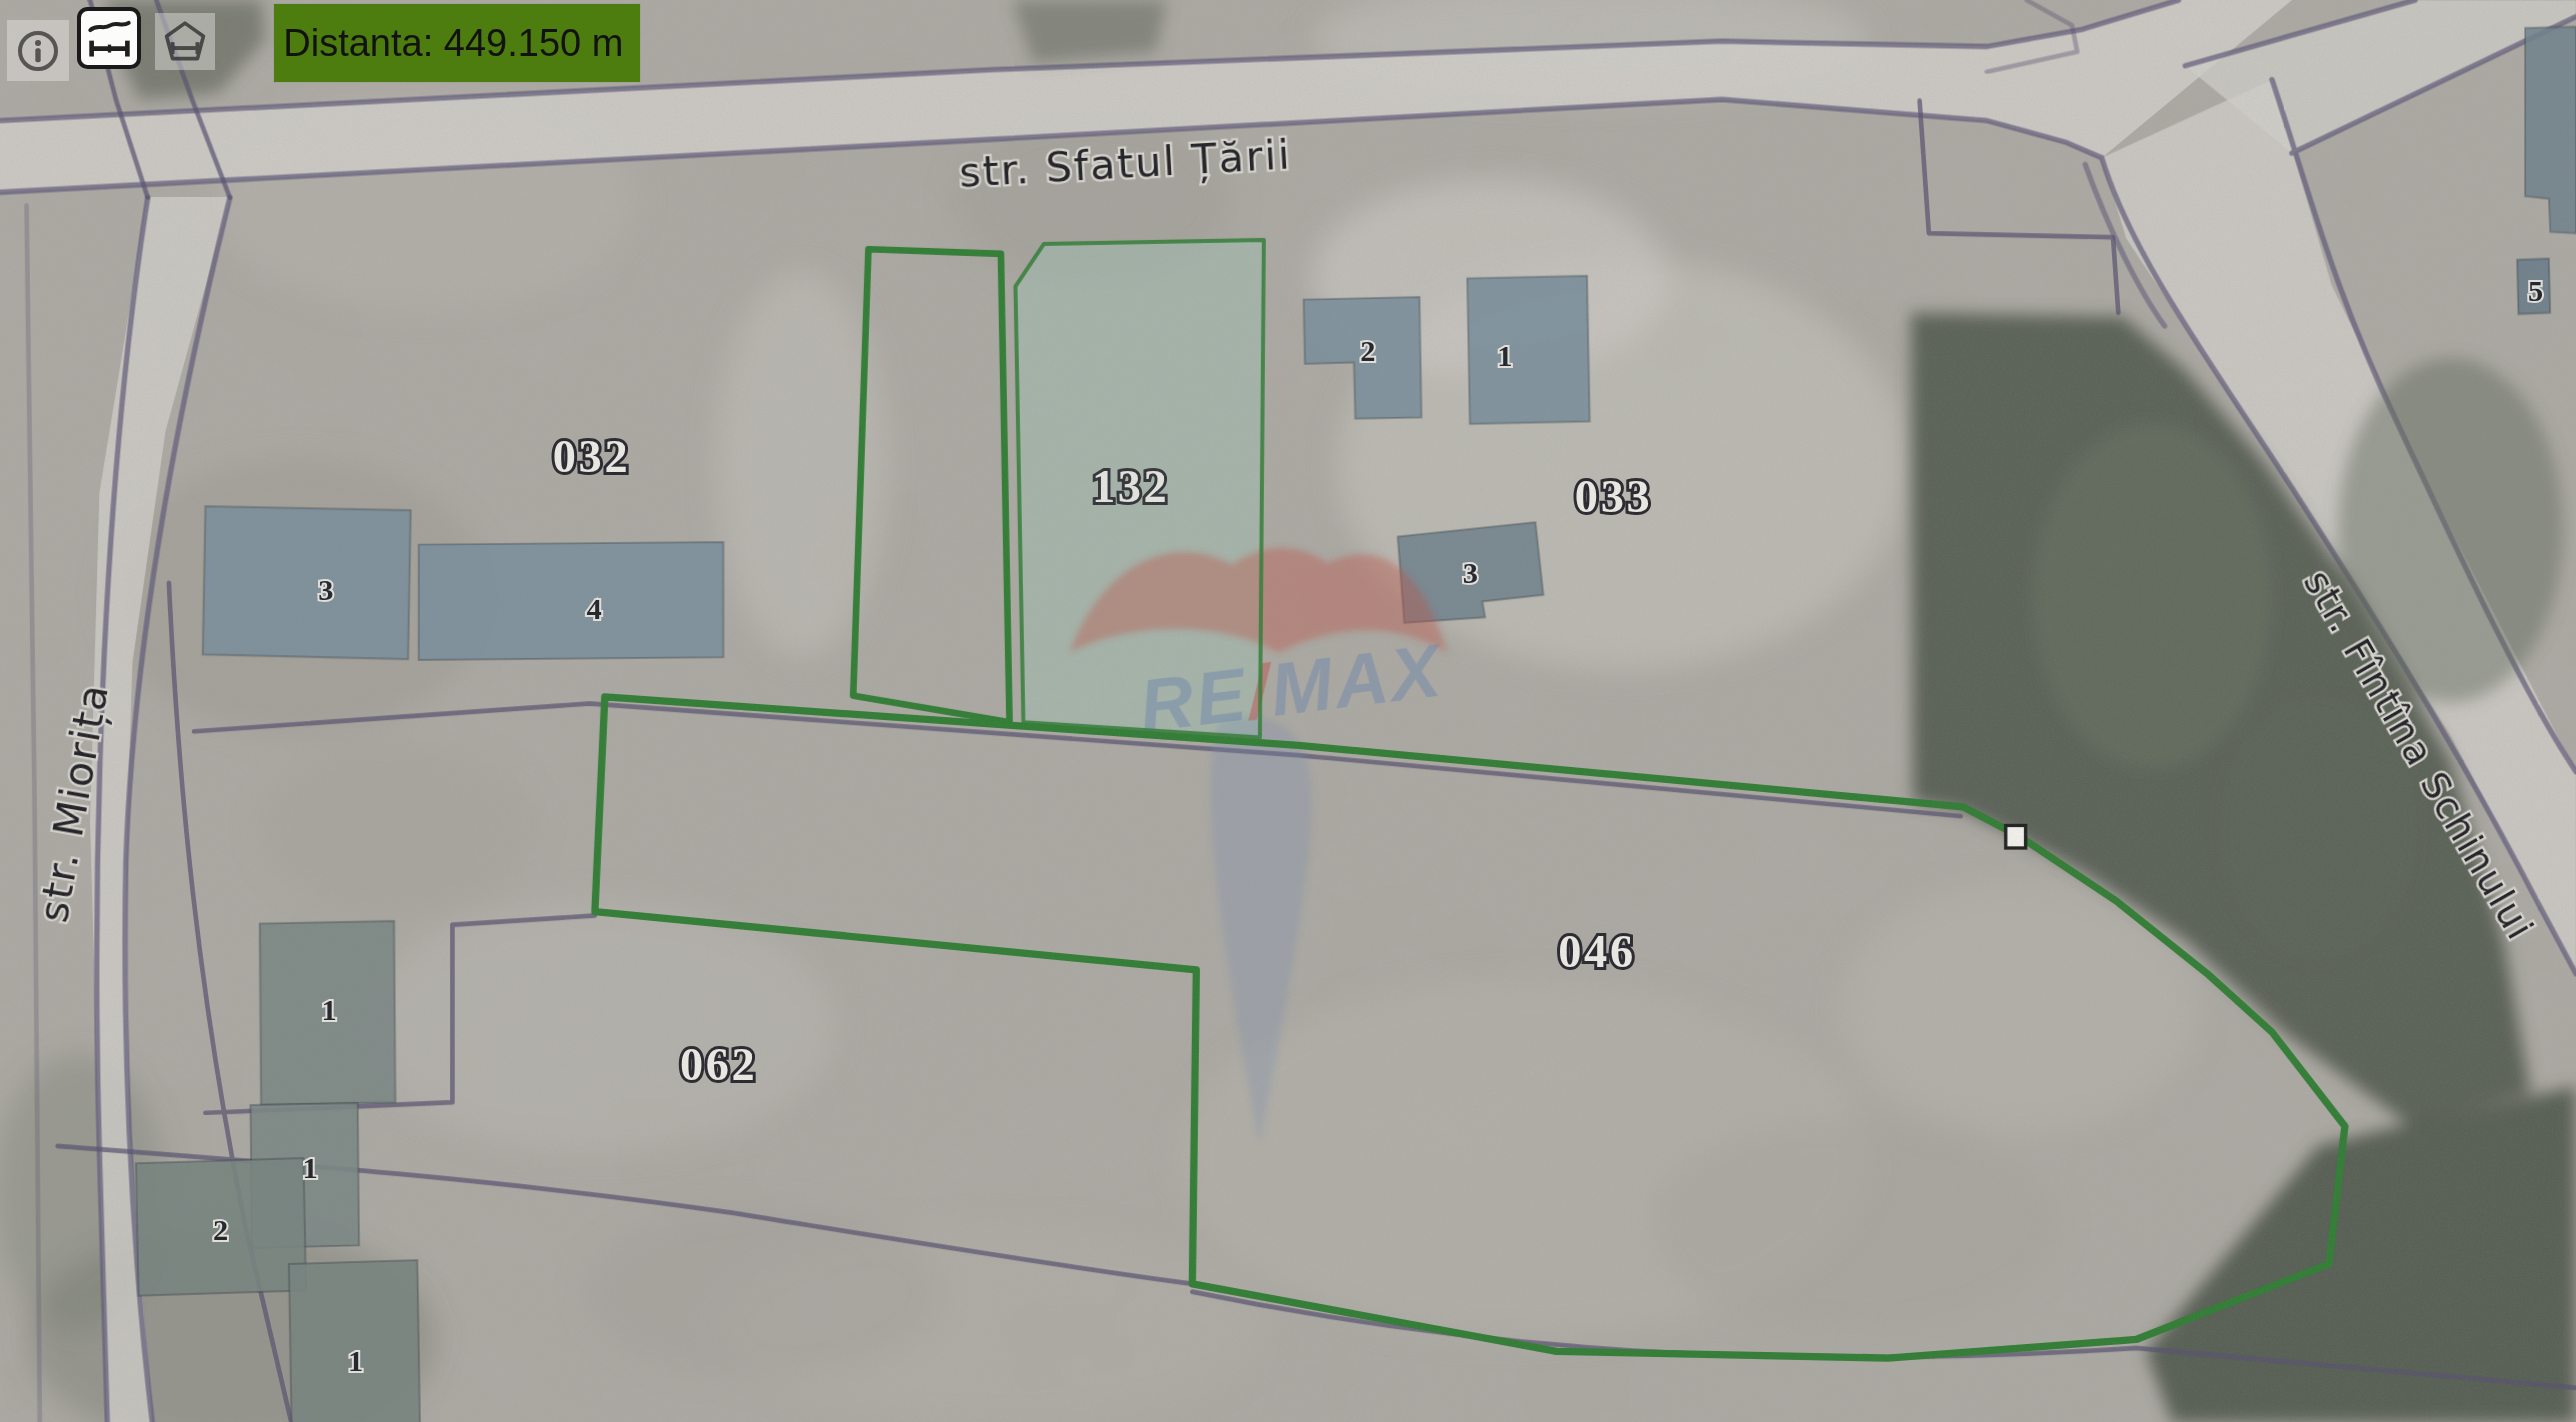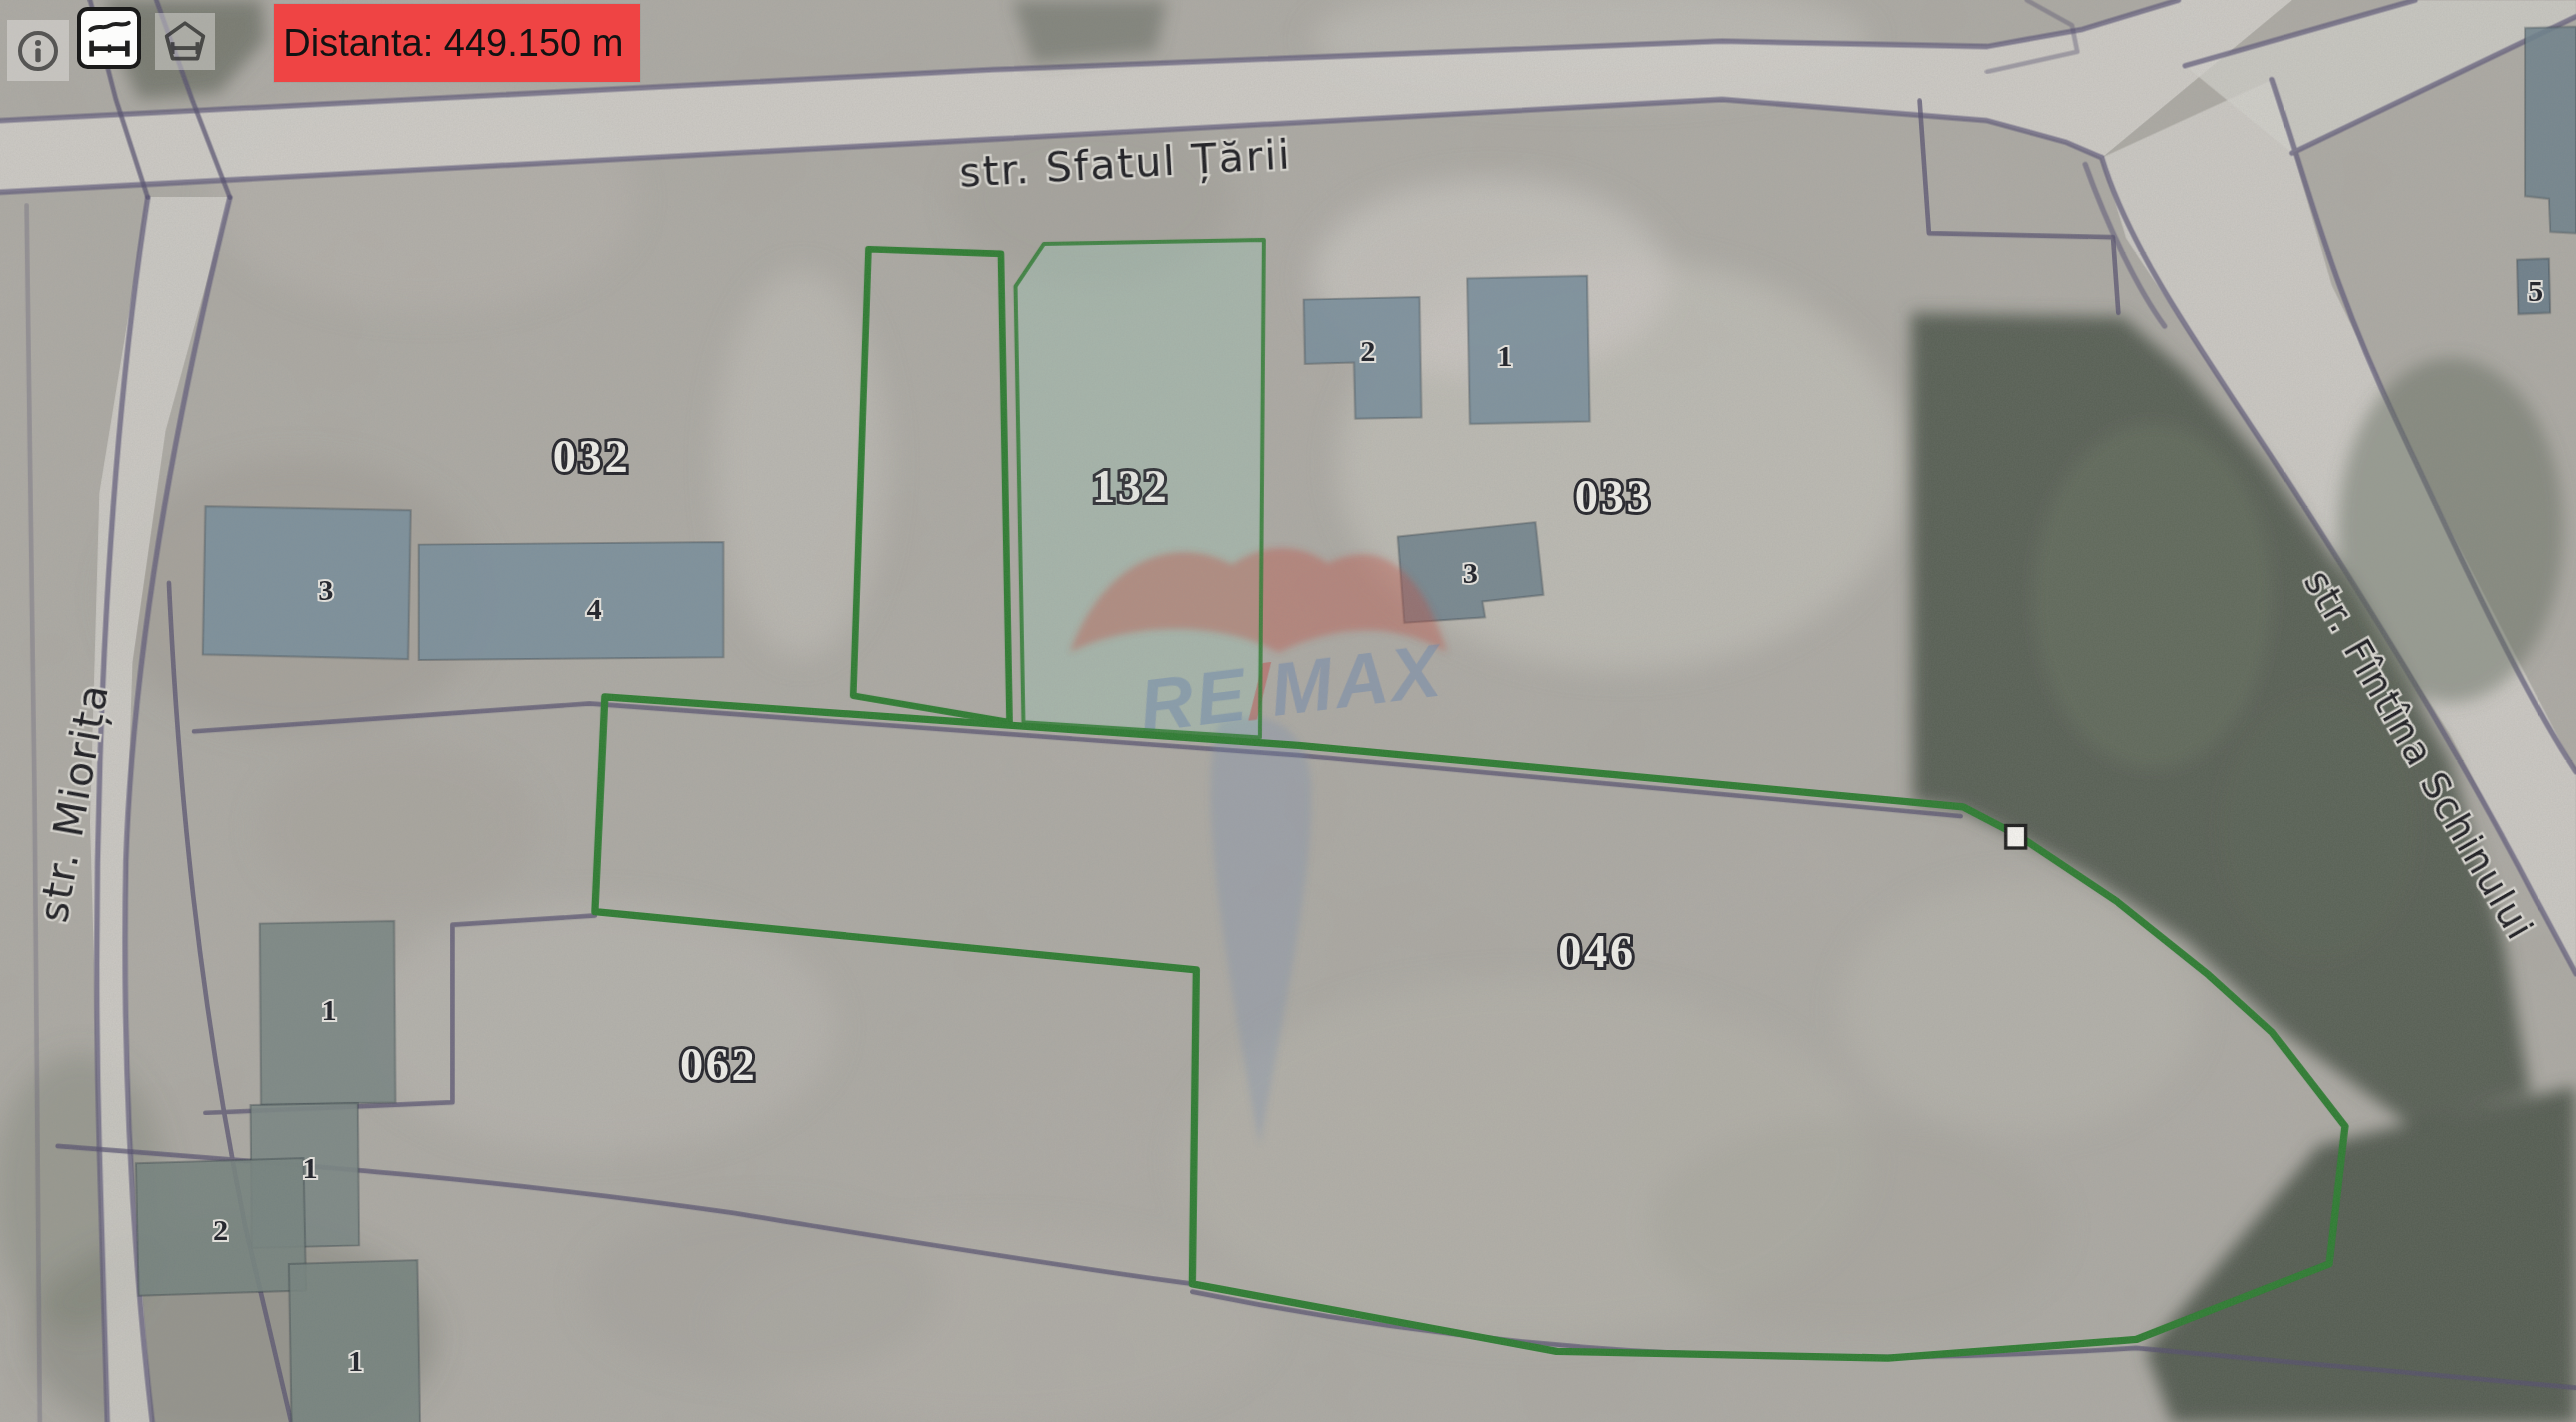--- a/index.html
+++ b/index.html
@@ -38,21 +38,21 @@
   }
   .tool svg{display:block;}
   .tool-info{left:6.6px;top:20px;width:62px;height:61px;opacity:.75;}
   .tool-distance{
     left:77px;top:6.6px;width:64px;height:62px;background:#fcfcfb;
     border:4.6px solid #1a1a1a;border-radius:10.6px;
   }
   .tool-area{left:155px;top:13.2px;width:60px;height:57px;opacity:.8;}
   .distance-label{
     position:absolute;left:274px;top:4px;height:78px;min-width:272px;
-    background:#ef4444;color:#121212;font-size:38px;line-height:78px;
+    background:#4d7c0f;color:#121212;font-size:38px;line-height:78px;
     padding:0 17px 0 9.3px;white-space:nowrap;
     font-family:"Liberation Sans",sans-serif;
     box-shadow:0 0 0 0.7px rgba(0,0,0,0.06);
   }
 </style>
 </head>
 <body>
 
 <div class="stage">
 

